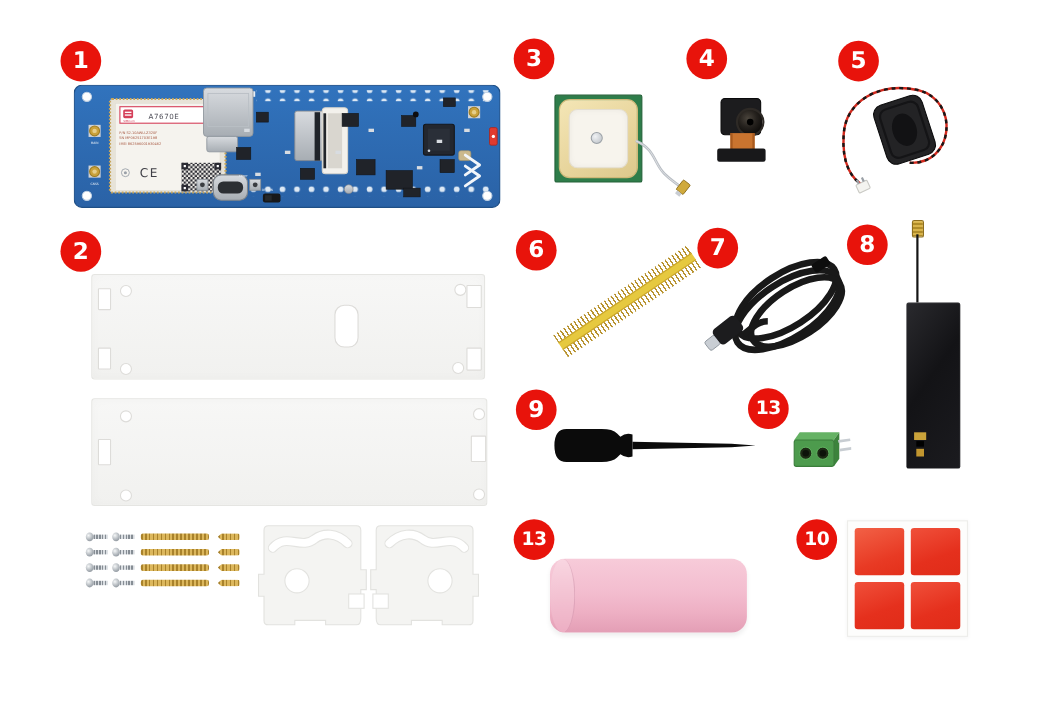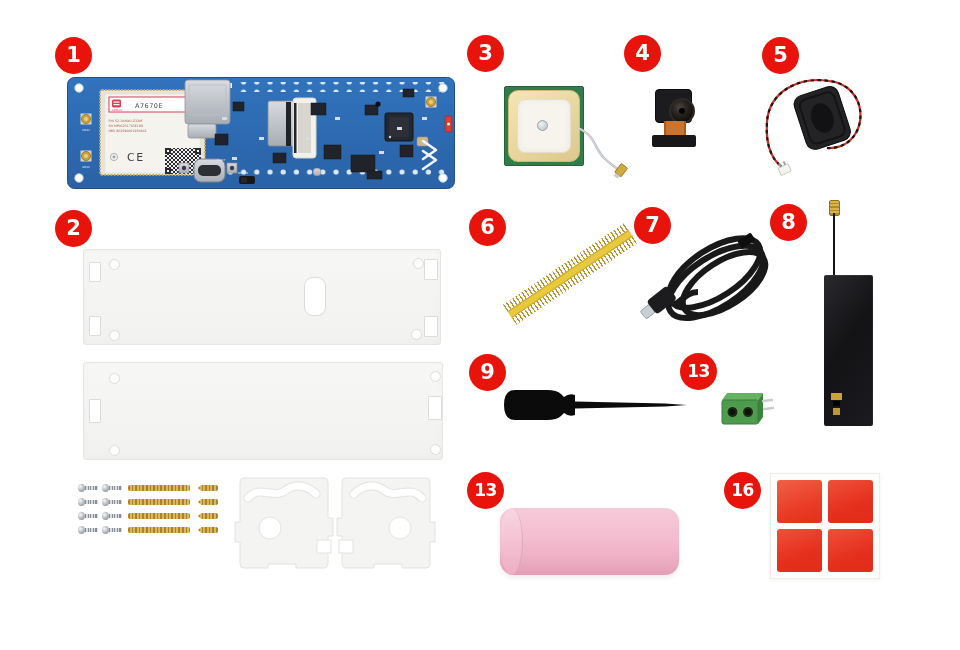--- a/index.html
+++ b/index.html
@@ -92,21 +92,21 @@
   <div class="badge" style="left:55px;top:210px">2</div>
   <div class="badge" style="left:467px;top:35px">3</div>
   <div class="badge" style="left:624px;top:35px">4</div>
   <div class="badge" style="left:762px;top:37px">5</div>
   <div class="badge" style="left:469px;top:209px">6</div>
   <div class="badge" style="left:634px;top:207px">7</div>
   <div class="badge" style="left:770px;top:204px">8</div>
   <div class="badge" style="left:469px;top:354px">9</div>
   <div class="badge two" style="left:680px;top:353px">13</div>
   <div class="badge two" style="left:467px;top:472px">13</div>
-  <div class="badge two" style="left:724px;top:472px">16</div>
+  <div class="badge two" style="left:724px;top:472px">10</div>
 
   <svg class="abs" style="left:67px;top:77px" width="388" height="112" viewBox="0 0 388 112">
     <defs>
       <linearGradient id="pcb" x1="0" y1="0" x2="0" y2="1">
         <stop offset="0" stop-color="#3173bd"></stop>
           <stop offset="1" stop-color="#2a62a6"></stop>
       </linearGradient>
       <linearGradient id="met" x1="0" y1="0" x2="0" y2="1">
         <stop offset="0" stop-color="#d8dbdf"></stop>
           <stop offset="1" stop-color="#a7adb3"></stop>

